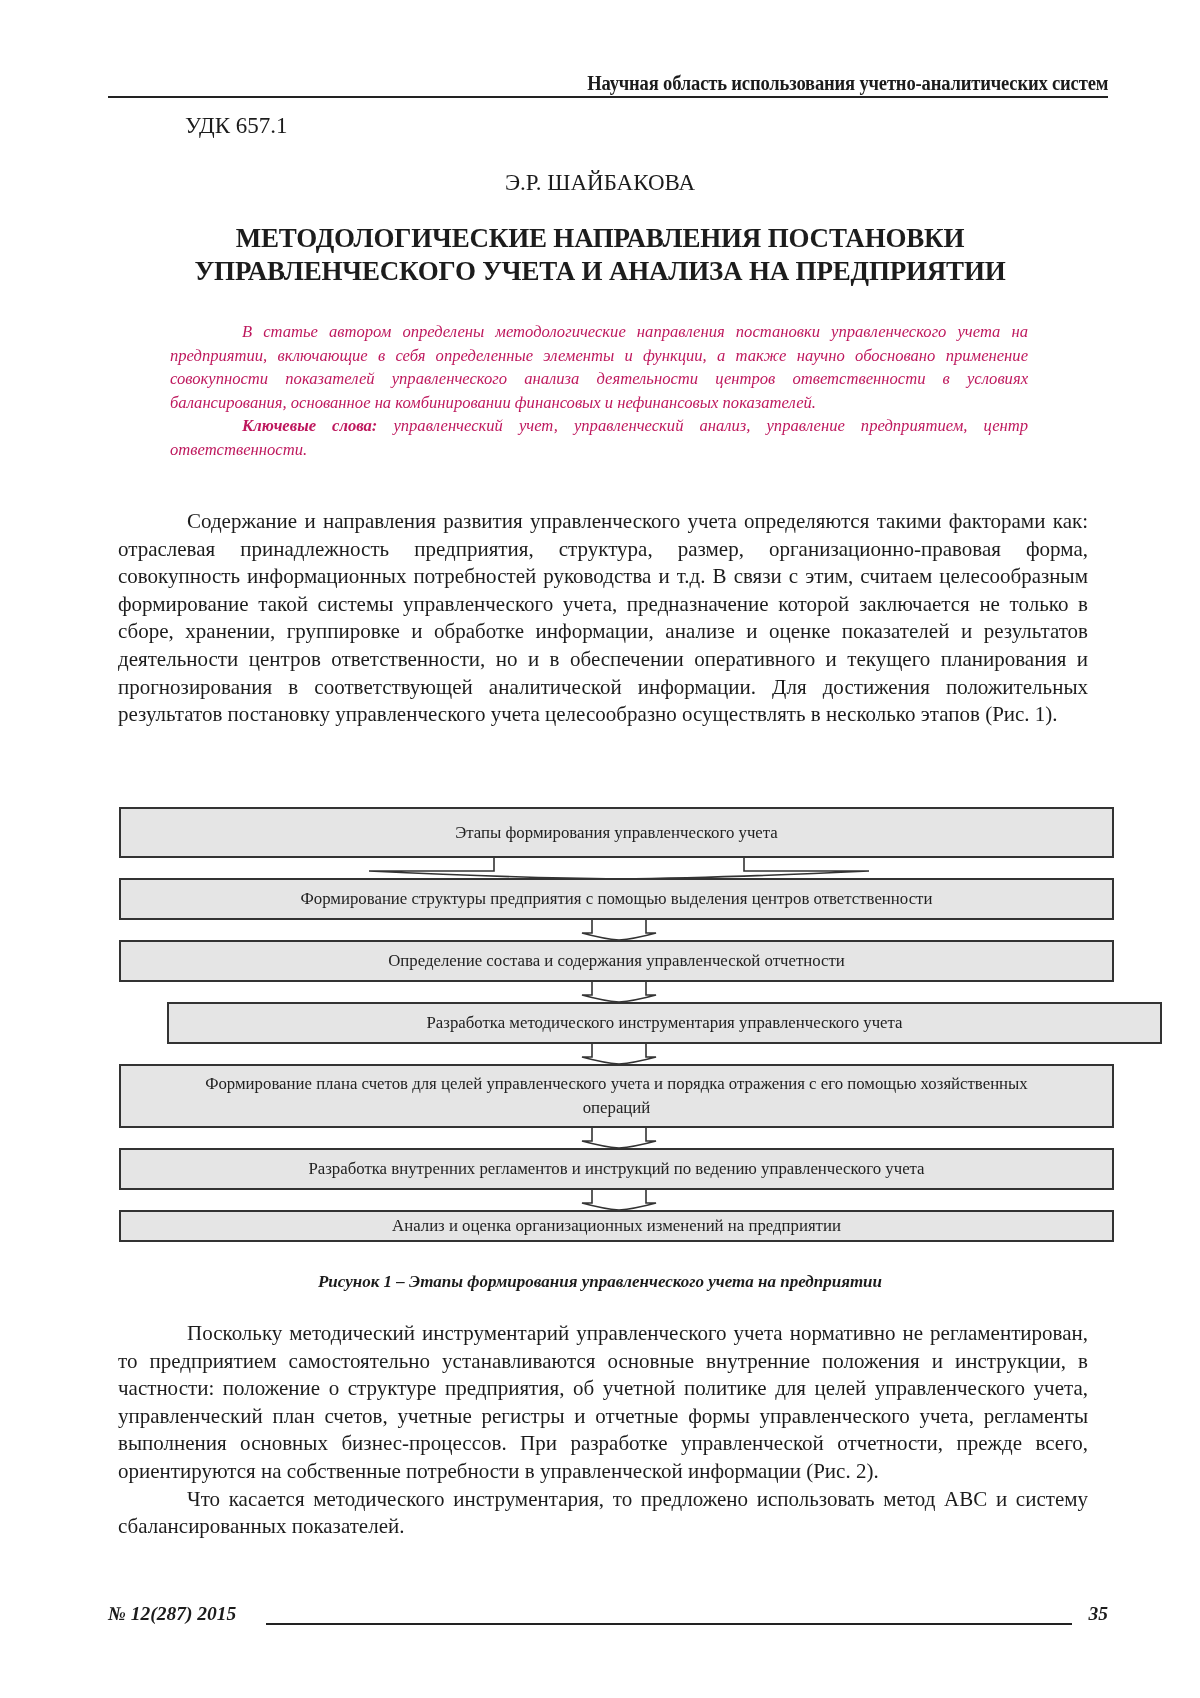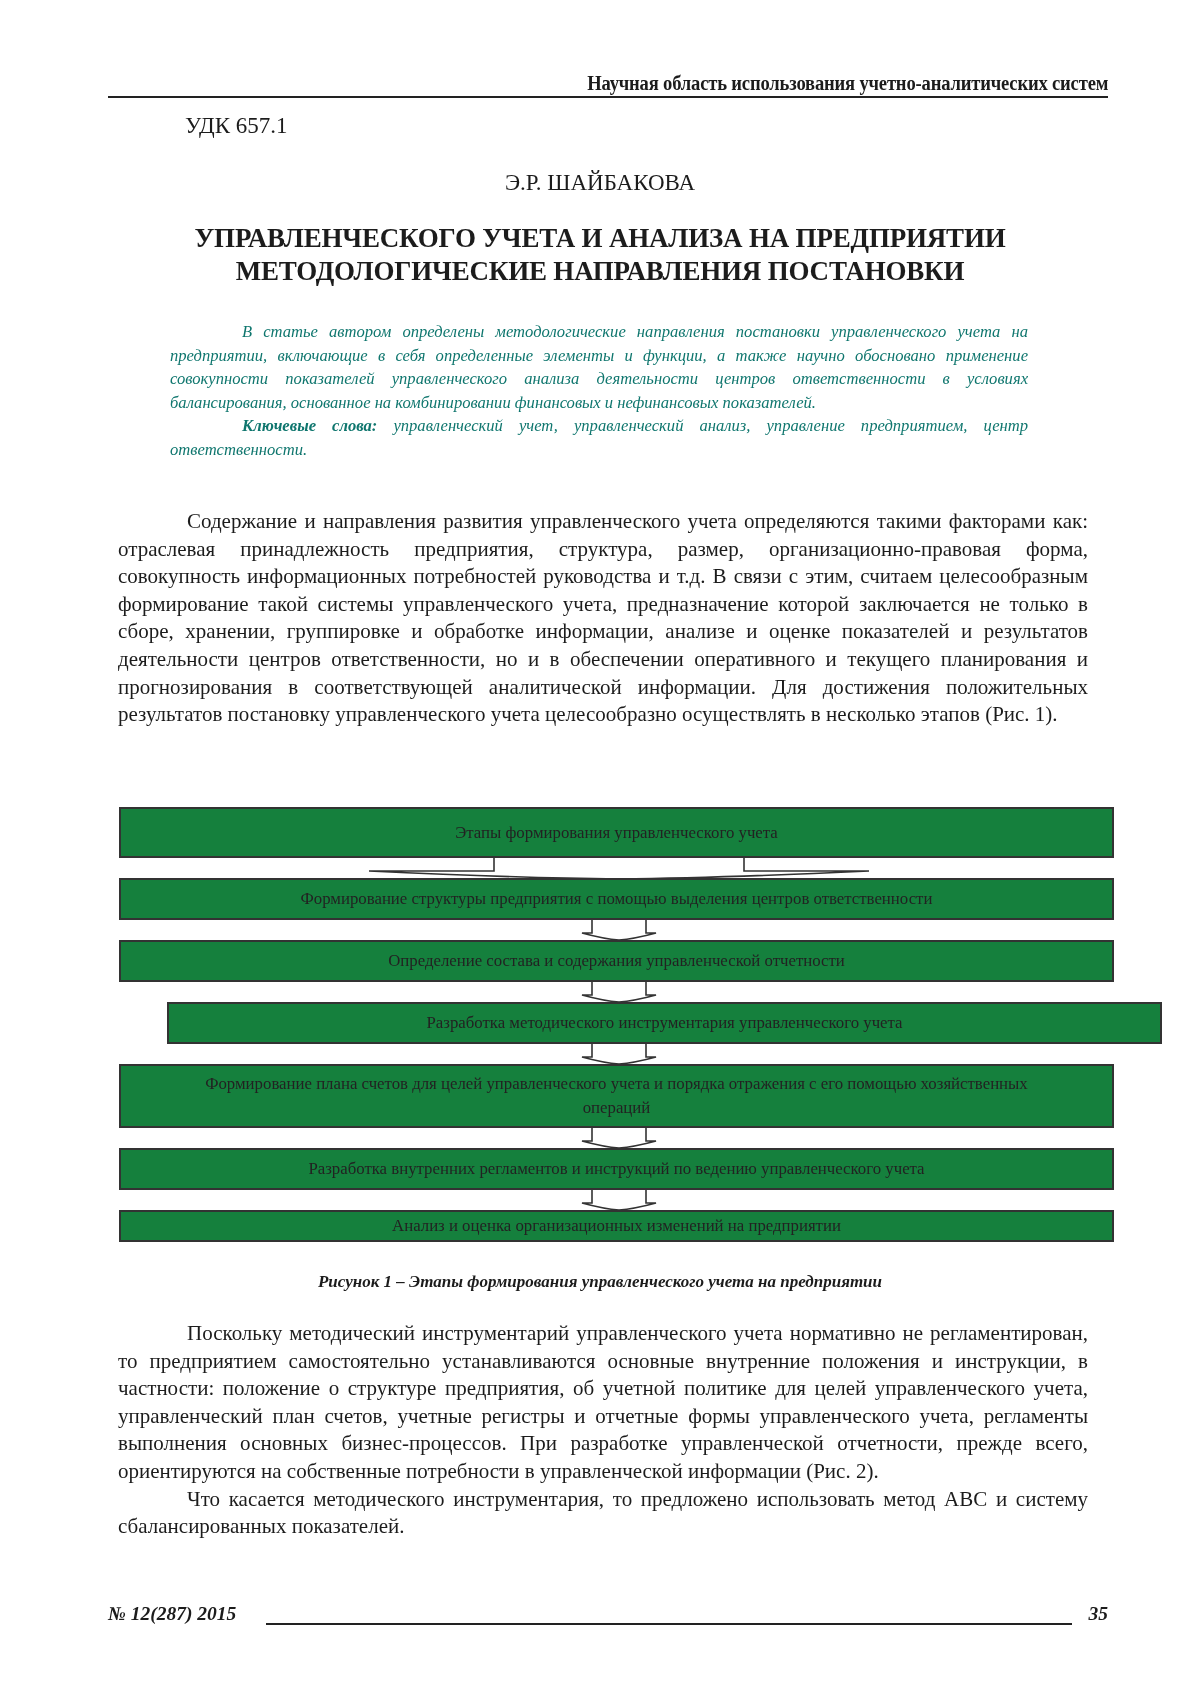--- a/index.html
+++ b/index.html
@@ -11,33 +11,33 @@
          letter-spacing: -0.2px; transform: scaleX(0.93); transform-origin: right top; white-space: nowrap; }
   .running-head .rule { position: absolute; left: 0; right: 0; top: 24px; height: 0; border-top: 2px solid #222; }
 
   .udk { position: absolute; left: 185px; top: 113px; font-size: 23px; }
   .author { position: absolute; left: 0; width: 1200px; top: 170px; text-align: center; font-size: 23px; }
 
   .paper-title { position: absolute; left: 140px; width: 920px; top: 222px; text-align: center;
          font-weight: bold; font-size: 27px; line-height: 33px; letter-spacing: -0.2px; }
 
   .abstract { position: absolute; left: 170px; width: 858px; top: 320px; font-style: italic;
-         font-size: 16.6px; line-height: 23.5px; text-align: justify; color: #0f766e; }
+         font-size: 16.6px; line-height: 23.5px; text-align: justify; color: #be185d; }
   .abstract p { margin: 0; text-indent: 72px; }
   .abstract .kw-label { font-weight: bold; }
 
   .body-text { position: absolute; left: 118px; width: 970px; font-size: 21px; line-height: 27.6px;
          text-align: justify; }
   .body-text p { margin: 0; text-indent: 69px; }
   .bt1 { top: 508px; }
   .bt2 { top: 1320px; }
 
   .figure { position: absolute; left: 119px; top: 807px; width: 999px; height: 460px; }
   .figure svg { position: absolute; left: 0; top: 0; overflow: visible; }
-  .stage-box { position: absolute; left: 0; width: 995px; border: 2px solid #333; background: #15803d;
+  .stage-box { position: absolute; left: 0; width: 995px; border: 2px solid #333; background: #e5e5e5;
          display: flex; align-items: center; justify-content: center; text-align: center;
          font-size: 16.8px; line-height: 24px; box-sizing: border-box; padding: 0 60px; color: #222; }
 
   .fig-caption { position: absolute; left: 0; width: 1200px; top: 1272px; text-align: center;
          font-weight: bold; font-style: italic; font-size: 17px; }
 
   .footer { position: absolute; left: 108px; top: 1603px; width: 1000px; height: 26px; }
   .footer .issue { position: absolute; left: 0; top: 0; font-weight: bold; font-style: italic; font-size: 19.5px; white-space: nowrap; }
   .footer .rule { position: absolute; left: 158px; right: 36px; top: 20px; border-top: 2px solid #222; }
   .footer .page-num { position: absolute; right: 0; top: 0; font-weight: bold; font-size: 19.5px; font-style: italic; }
@@ -47,22 +47,22 @@
 
 <div class="running-head">
   <span class="title">Научная область использования учетно-аналитических систем</span>
   <div class="rule"></div>
 </div>
 
 <div class="udk">УДК 657.1</div>
 <div class="author">Э.Р. ШАЙБАКОВА</div>
 
 <div class="paper-title">
+  <div>МЕТОДОЛОГИЧЕСКИЕ НАПРАВЛЕНИЯ ПОСТАНОВКИ</div>
   <div>УПРАВЛЕНЧЕСКОГО УЧЕТА И АНАЛИЗА НА ПРЕДПРИЯТИИ</div>
-  <div>МЕТОДОЛОГИЧЕСКИЕ НАПРАВЛЕНИЯ ПОСТАНОВКИ</div>
 </div>
 
 <div class="abstract">
   <p>В статье автором определены методологические направления постановки управленческого учета на предприятии, включающие в себя определенные элементы и функции, а также научно обосновано применение совокупности показателей управленческого анализа деятельности центров ответственности в условиях балансирования, основанное на комбинировании финансовых и нефинансовых показателей.</p>
   <p><span class="kw-label">Ключевые слова:</span><span> управленческий учет, управленческий анализ, управление предприятием, центр ответственности.</span></p>
 </div>
 
 <div class="body-text bt1">
   <p>Содержание и направления развития управленческого учета определяются такими факторами как: отраслевая принадлежность предприятия, структура, размер, организационно-правовая форма, совокупность информационных потребностей руководства и т.д. В связи с этим, считаем целесообразным формирование такой системы управленческого учета, предназначение которой заключается не только в сборе, хранении, группировке и обработке информации, анализе и оценке показателей и результатов деятельности центров ответственности, но и в обеспечении оперативного и текущего планирования и прогнозирования в соответствующей аналитической информации. Для достижения положительных результатов постановку управленческого учета целесообразно осуществлять в несколько этапов (Рис. 1).</p>
 </div>

